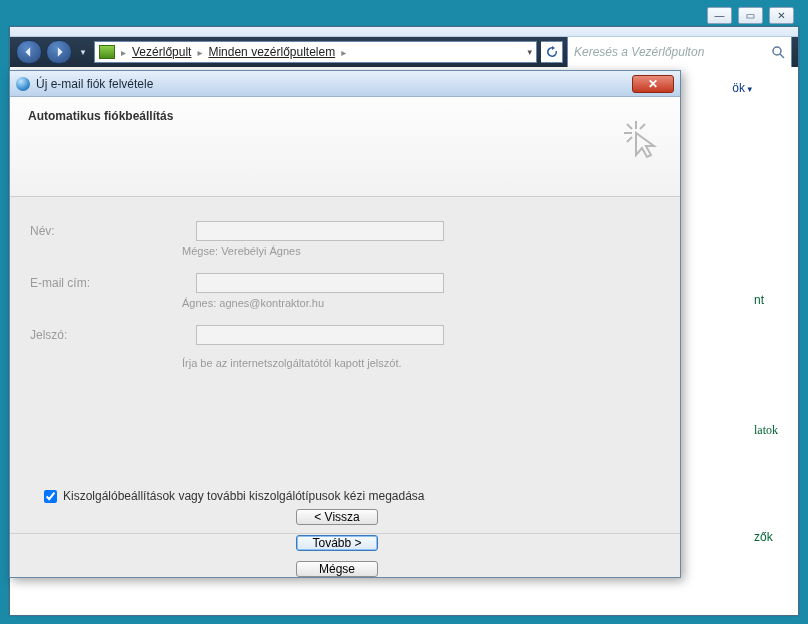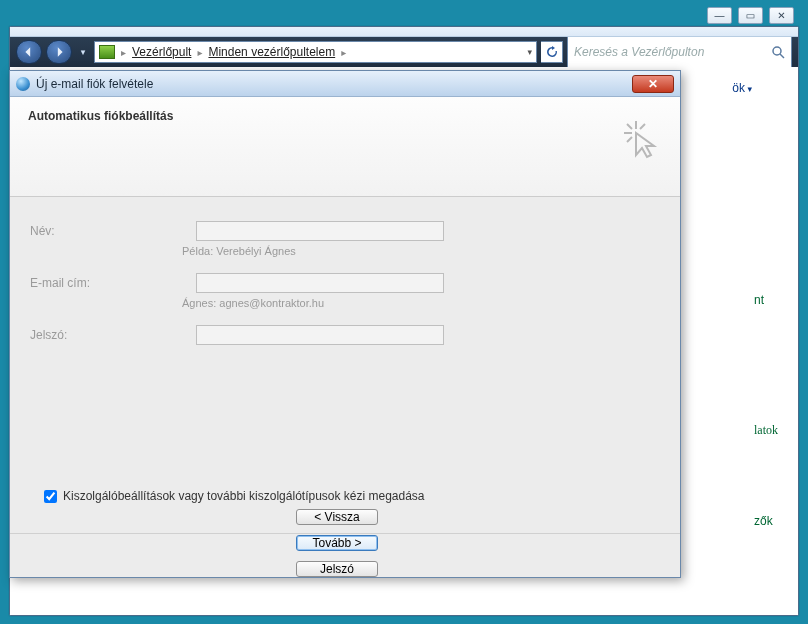--- a/index.html
+++ b/index.html
@@ -176,21 +176,21 @@
           <line x1="9" y1="9" x2="13" y2="13" stroke="#5a7aa0" stroke-width="1.5"></line>
         </svg>
     </div>
   </div>
 
   <div class="cpbody">
     <span class="tools-link">ök</span>
     <div class="right-peek">
       <span class="peek-link" style="margin-top:186px;">nt</span>
       <span class="peek-link" style="margin-top:40px;font-family:Liberation Serif, serif;">latok</span>
-      <span class="peek-link" style="margin-top:0;">zők</span>
+      <span class="peek-link" style="margin-top:16px;">zők</span>
     </div>
   </div>
 </div>
 
 <div class="dialog">
   <div class="dlg-title">
     <span class="globe"></span>
     <span>Új e-mail fiók felvétele</span>
     <div class="dlg-close">✕</div>
   </div>
@@ -207,38 +207,39 @@
         <path d="M14 14 L14 36 L20 29 L25 38 L29 36 L24 27 L32 27 Z"></path>
       </g>
     </svg>
   </div>
 
   <div class="dlg-body">
     <div class="frow">
       <label>Név:</label>
       <input type="text" value="" style="">
     </div>
-    <div class="hint">Példa: Verebélyi Ágnes</div>
+    <div class="hint">Mégse: Verebélyi Ágnes</div>
 
     <div class="frow">
       <label>E-mail cím:</label>
       <input type="text" value="" style="">
     </div>
     <div class="hint">Ágnes: agnes@kontraktor.hu</div>
 
     <div class="frow">
       <label>Jelszó:</label>
       <input type="password" value="" style="">
     </div>
     <div class="spacer"></div>
+    <div class="hint tight">Írja be az internetszolgáltatótól kapott jelszót.</div>
   </div>
 
   <div class="chkrow">
     <input type="checkbox" checked="" style="">
     <span>Kiszolgálóbeállítások vagy további kiszolgálótípusok kézi megadása</span>
   </div>
 
   <div class="dlg-foot">
     <button class="btn">&lt; Vissza</button>
     <button class="btn primary">Tovább &gt;</button>
-    <button class="btn">Jelszó</button>
+    <button class="btn">Mégse</button>
   </div>
 </div>
 
 </body></html>

